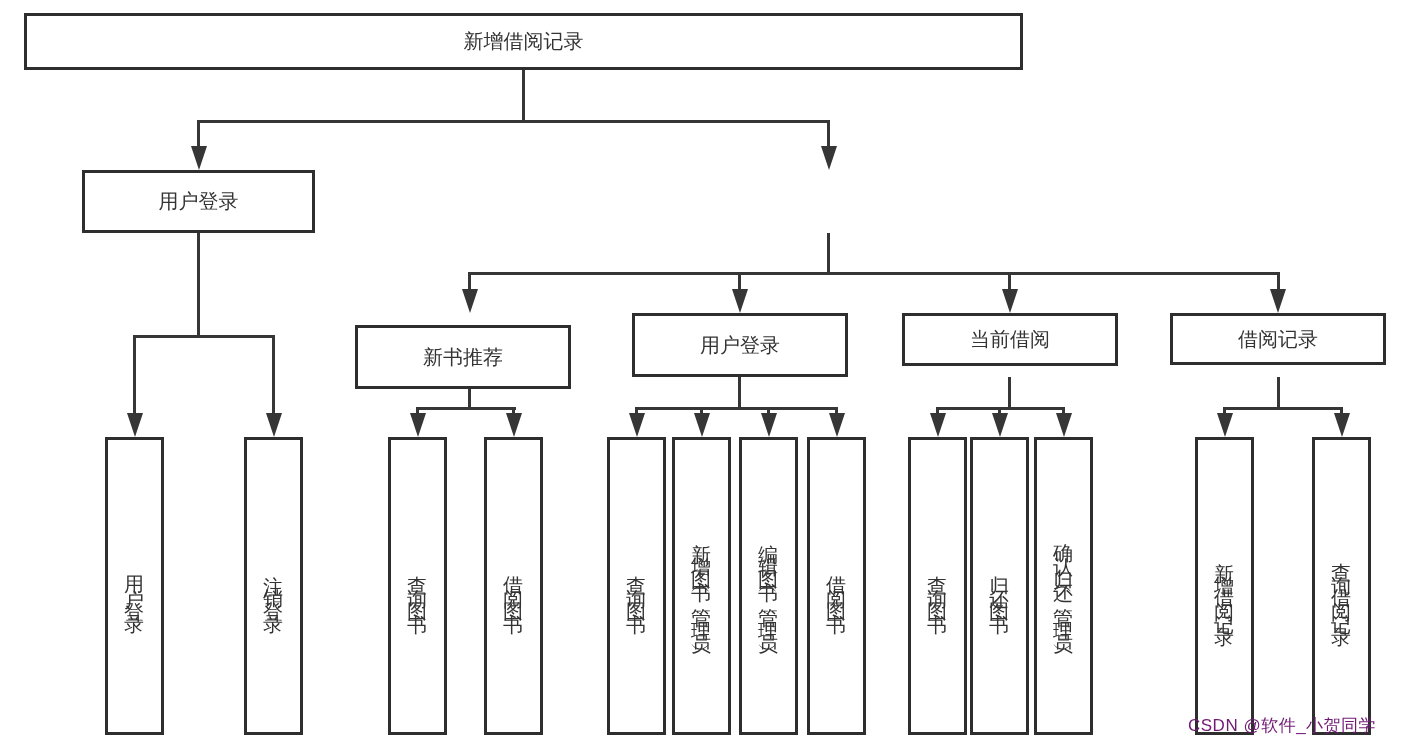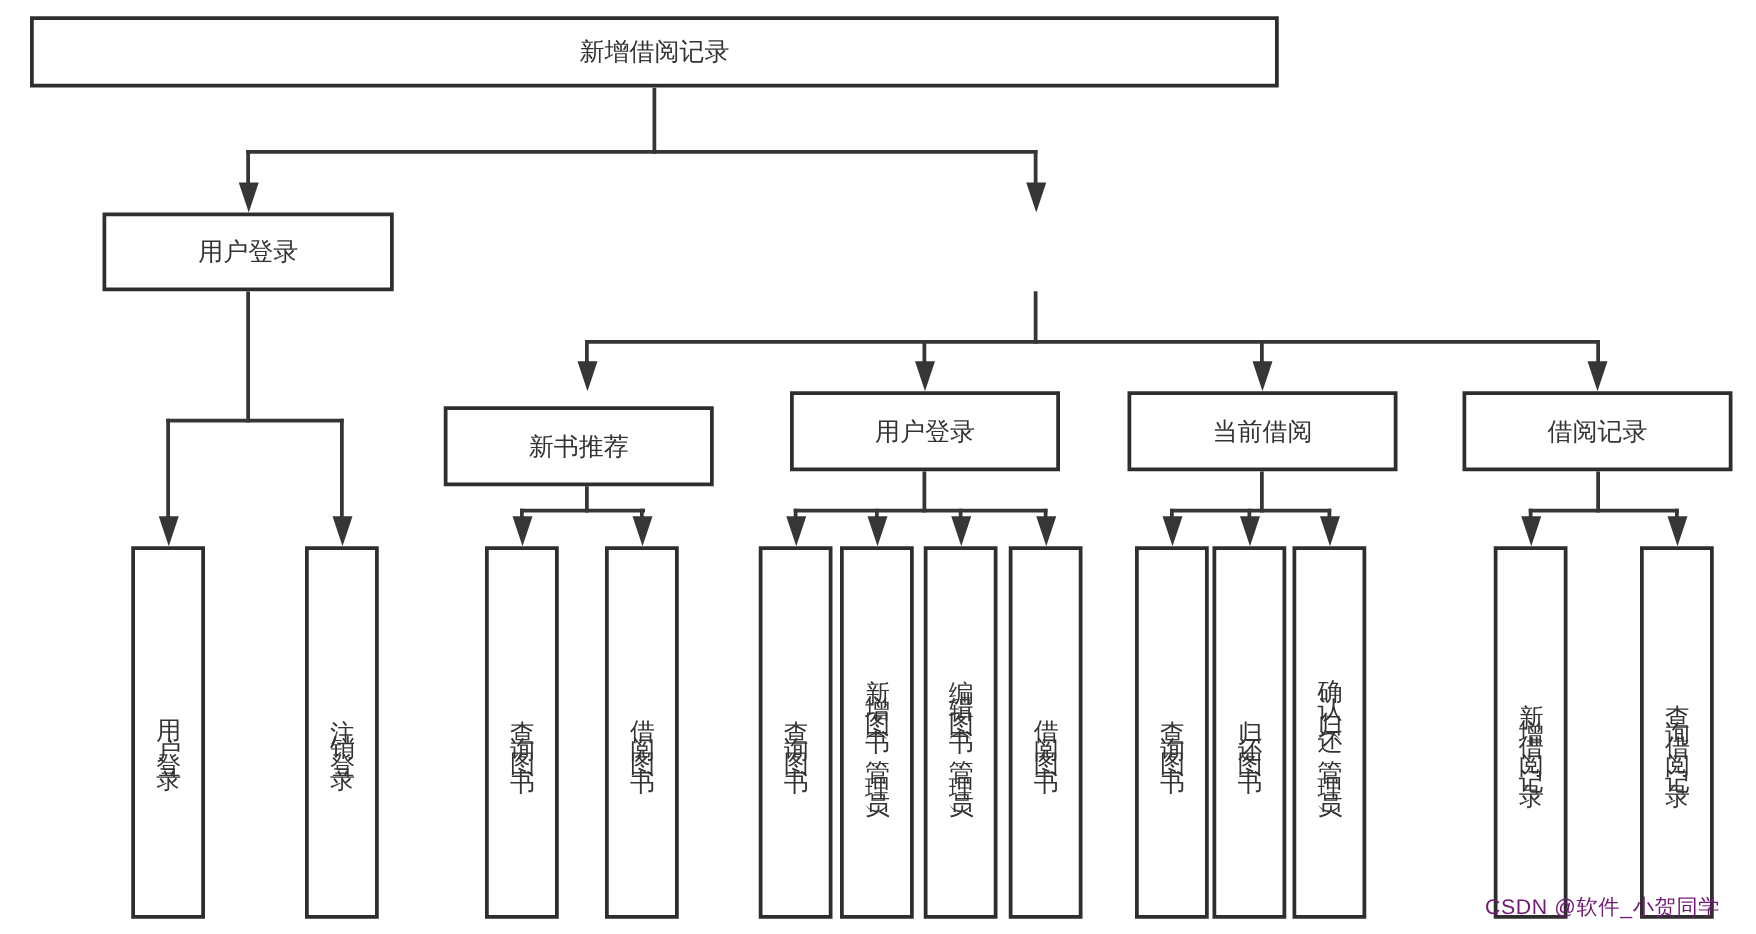--- a/index.html
+++ b/index.html
@@ -100,24 +100,24 @@
   <div class="box" style="left:82px;top:170px;width:233px;height:63px;">
     <span>用户登录</span>
   </div>
 
   <div class="box" style="left:355px;top:313px;width:216px;height:64px;margin-top:12px;">
     <span>新书推荐</span>
   </div>
   <div class="box" style="left:632px;top:313px;width:216px;height:64px;">
     <span>用户登录</span>
   </div>
-  <div class="box" style="left:902px;top:313px;width:216px;height:64px;">
+  <div class="box" style="left:902px;top:313px;width:216px;height:53px;">
     <span>当前借阅</span>
   </div>
-  <div class="box" style="left:1170px;top:313px;width:216px;height:64px;">
+  <div class="box" style="left:1170px;top:313px;width:216px;height:52px;">
     <span>借阅记录</span>
   </div>
 
   <div class="box leaf" style="left:105px;top:437px;width:59px;height:298px;">
     <span>用户登录</span>
   </div>
   <div class="box leaf" style="left:244px;top:437px;width:59px;height:298px;">
     <span>注销登录</span>
   </div>
   <div class="box leaf" style="left:388px;top:437px;width:59px;height:298px;">

